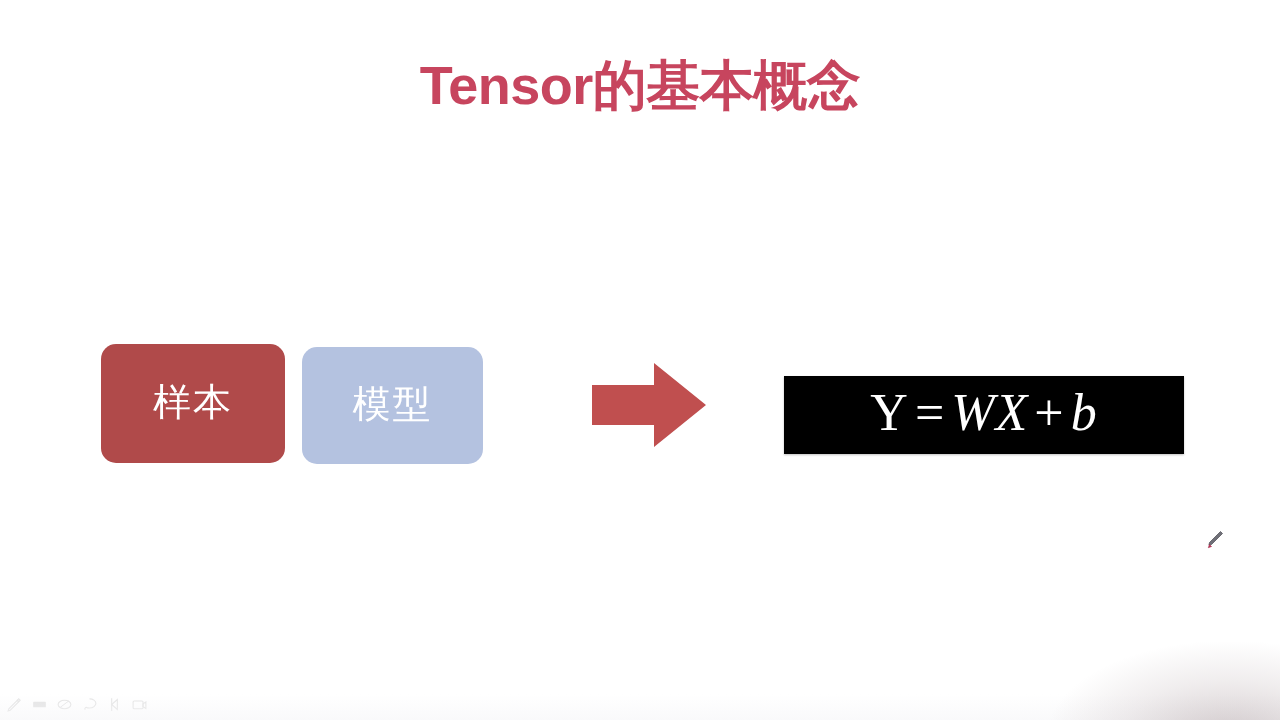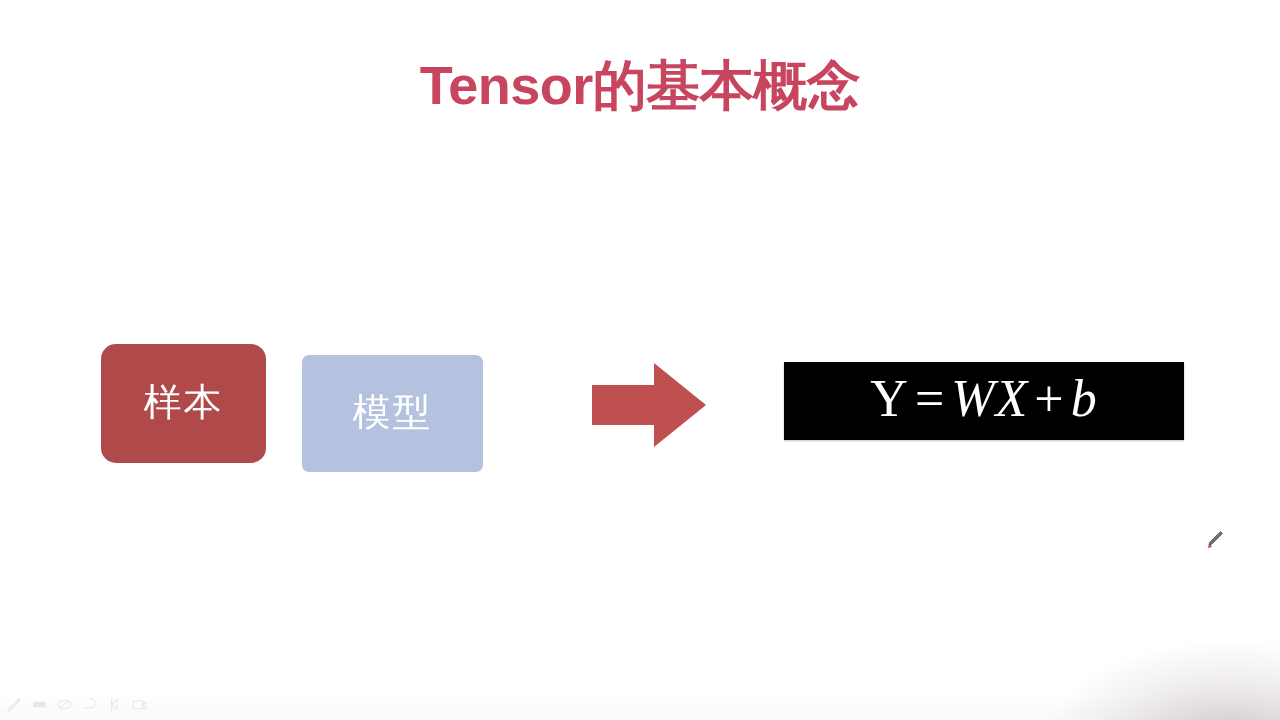--- a/index.html
+++ b/index.html
@@ -43,51 +43,50 @@
     color: #ffffff;
     font-size: 38px;
     font-weight: 400;
     letter-spacing: 2px;
     box-sizing: border-box;
     -webkit-font-smoothing: antialiased;
   }
   #box-sample {
     left: 101px;
     top: 344px;
-    width: 165px;
+    width: 184px;
     height: 119px;
     background: #b04a4a;
     border-radius: 15px;
     padding-bottom: 2px;
   }
   #box-model {
     left: 302px;
     top: 347px;
     width: 181px;
     height: 117px;
     background: #b4c2e0;
-    border-radius: 7px;
+    border-radius: 15px;
     padding-bottom: 2px;
-    margin-top: 8px;
   }
 
   
   #arrow {
     position: absolute;
     left: 592px;
     top: 363px;
     width: 114px;
     height: 84px;
   }
 
   
   #formula-panel {
     position: absolute;
     left: 784px;
-    top: 362px;
+    top: 376px;
     width: 400px;
     height: 78px;
     background: #000000;
     display: flex;
     align-items: center;
     justify-content: center;
     box-shadow: 0 1px 2px rgba(0,0,0,0.25);
   }
   #formula-text {
     color: #ffffff;

